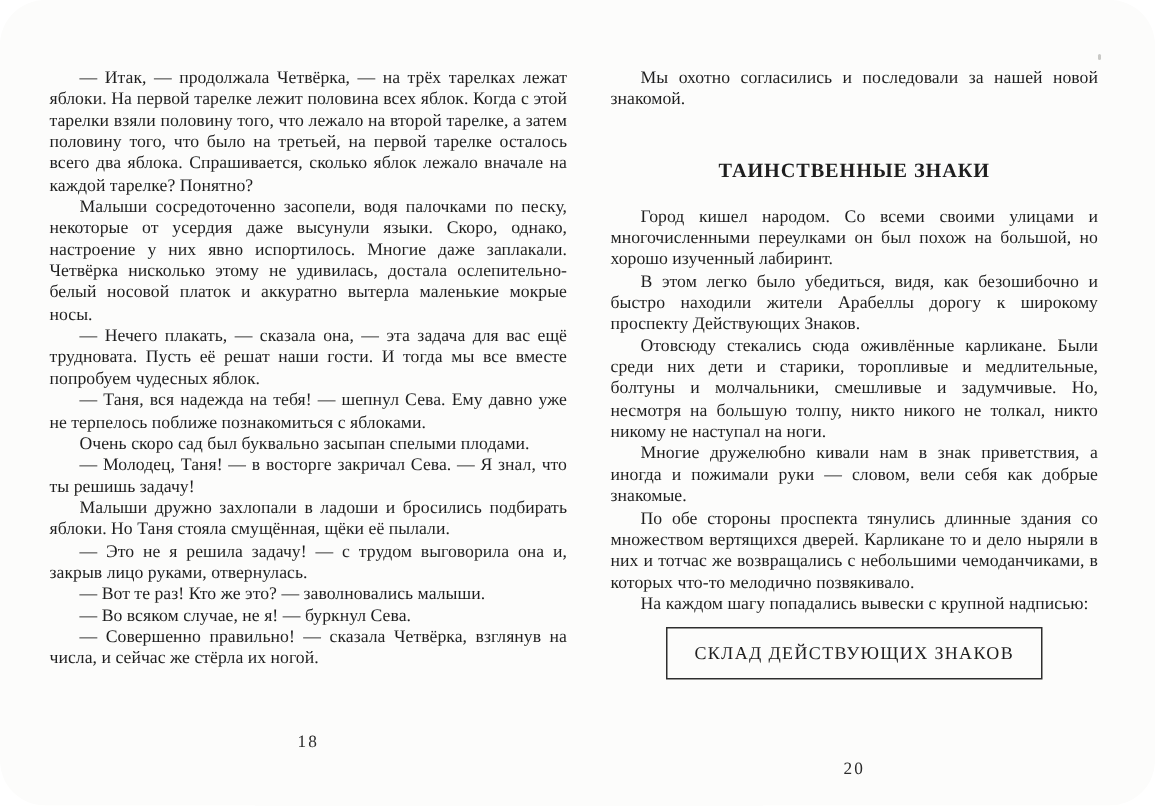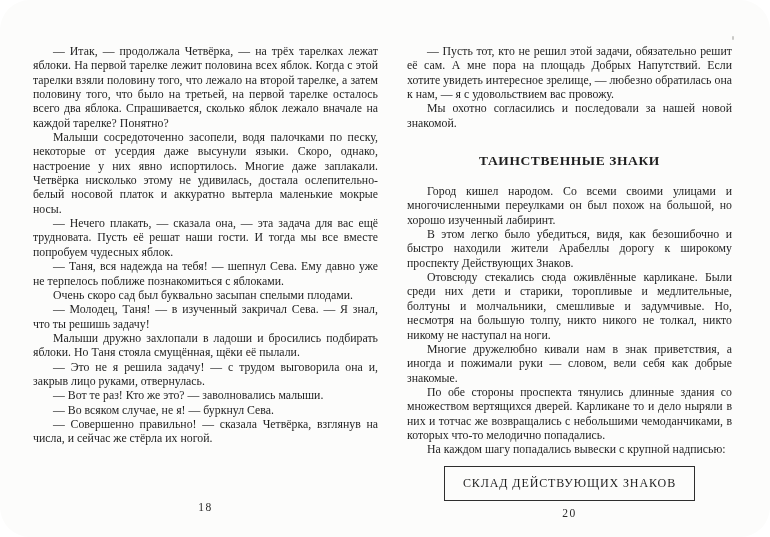--- a/index.html
+++ b/index.html
@@ -18,21 +18,21 @@
   .col-right { left: 407px; width: 325px; }
   .para {
     margin: 0;
     text-indent: 20px;
     text-align: justify;
     font-size: 11.8px;
     line-height: 14.35px;
     letter-spacing: 0.02px;
   }
   .chapter-heading {
-    margin: 23px 0 15px 0;
+    margin: 33px 0 15px 0;
     text-align: center;
     font-weight: bold;
     font-size: 13.5px;
     line-height: 16px;
     letter-spacing: 0.6px;
   }
   .sign-box {
     margin: 9px auto 0 auto;
     width: fit-content;
     border: 1.2px solid #2e2e2e;
@@ -42,21 +42,21 @@
     letter-spacing: 0.9px;
     background: #fcfcfb;
   }
   .page-num {
     position: absolute;
     font-size: 11.5px;
     letter-spacing: 1.5px;
     text-align: center;
     color: #2a2a2a;
   }
-  .page-num-left  { left: 33px;  width: 345px; top: 501px; }
+  .page-num-left  { left: 33px;  width: 345px; top: 489px; }
   .page-num-right { left: 407px; width: 325px; top: 507px; }
   .speck {
     position: absolute;
     left: 732px; top: 36px;
     width: 2px; height: 4px;
     background: #c9c9c6;
     border-radius: 1px;
   }
 </style>
 </head>
@@ -64,45 +64,44 @@
 
 <div class="scan">
 
   <section class="col col-left">
     <div>
         <p class="para">— Итак, — продолжала Четвёрка, — на трёх тарелках лежат яблоки. На первой тарелке лежит половина всех яблок. Когда с этой тарелки взяли половину того, что лежало на второй тарелке, а затем половину того, что было на третьей, на первой тарелке осталось всего два яблока. Спрашивается, сколько яблок лежало вначале на каждой тарелке? Понятно?</p>
         <p class="para">Малыши сосредоточенно засопели, водя палочками по песку, некоторые от усердия даже высунули языки. Скоро, однако, настроение у них явно испортилось. Многие даже заплакали. Четвёрка нисколько этому не удивилась, достала ослепительно-белый носовой платок и аккуратно вытерла маленькие мокрые носы.</p>
         <p class="para">— Нечего плакать, — сказала она, — эта задача для вас ещё трудновата. Пусть её решат наши гости. И тогда мы все вместе попробуем чудесных яблок.</p>
         <p class="para">— Таня, вся надежда на тебя! — шепнул Сева. Ему давно уже не терпелось поближе познакомиться с яблоками.</p>
         <p class="para">Очень скоро сад был буквально засыпан спелыми плодами.</p>
-        <p class="para">— Молодец, Таня! — в изученный закричал Сева. — Я знал, что ты решишь задачу!</p>
+        <p class="para">— Молодец, Таня! — в восторге закричал Сева. — Я знал, что ты решишь задачу!</p>
         <p class="para">Малыши дружно захлопали в ладоши и бросились подбирать яблоки. Но Таня стояла смущённая, щёки её пылали.</p>
         <p class="para">— Это не я решила задачу! — с трудом выговорила она и, закрыв лицо руками, отвернулась.</p>
         <p class="para">— Вот те раз! Кто же это? — заволновались малыши.</p>
         <p class="para">— Во всяком случае, не я! — буркнул Сева.</p>
         <p class="para">— Совершенно правильно! — сказала Четвёрка, взглянув на числа, и сейчас же стёрла их ногой.</p>
       </div>
   </section>
 
   <div class="page-num page-num-left">18</div>
 
   <section class="col col-right">
     <div>
-        <p class="para">— Пусть тот, кто не решил этой задачи, обязательно решит её сам. А мне пора на площадь Добрых Напутствий. Если хотите увидеть интересное зрелище, — любезно обратилась она к нам, — я с удовольствием вас провожу.</p>
         <p class="para">Мы охотно согласились и последовали за нашей новой знакомой.</p>
       </div>
 
     <h2 class="chapter-heading">ТАИНСТВЕННЫЕ ЗНАКИ</h2>
 
     <div>
         <p class="para">Город кишел народом. Со всеми своими улицами и многочисленными переулками он был похож на большой, но хорошо изученный лабиринт.</p>
         <p class="para">В этом легко было убедиться, видя, как безошибочно и быстро находили жители Арабеллы дорогу к широкому проспекту Действующих Знаков.</p>
         <p class="para">Отовсюду стекались сюда оживлённые карликане. Были среди них дети и старики, торопливые и медлительные, болтуны и молчальники, смешливые и задумчивые. Но, несмотря на большую толпу, никто никого не толкал, никто никому не наступал на ноги.</p>
         <p class="para">Многие дружелюбно кивали нам в знак приветствия, а иногда и пожимали руки — словом, вели себя как добрые знакомые.</p>
-        <p class="para">По обе стороны проспекта тянулись длинные здания со множеством вертящихся дверей. Карликане то и дело ныряли в них и тотчас же возвращались с небольшими чемоданчиками, в которых что-то мелодично попадались.</p>
+        <p class="para">По обе стороны проспекта тянулись длинные здания со множеством вертящихся дверей. Карликане то и дело ныряли в них и тотчас же возвращались с небольшими чемоданчиками, в которых что-то мелодично позвякивало.</p>
         <p class="para">На каждом шагу попадались вывески с крупной надписью:</p>
       </div>
 
     <div class="sign-box">
       <span>СКЛАД ДЕЙСТВУЮЩИХ ЗНАКОВ</span>
     </div>
   </section>
 
   <div class="page-num page-num-right">20</div>
 

